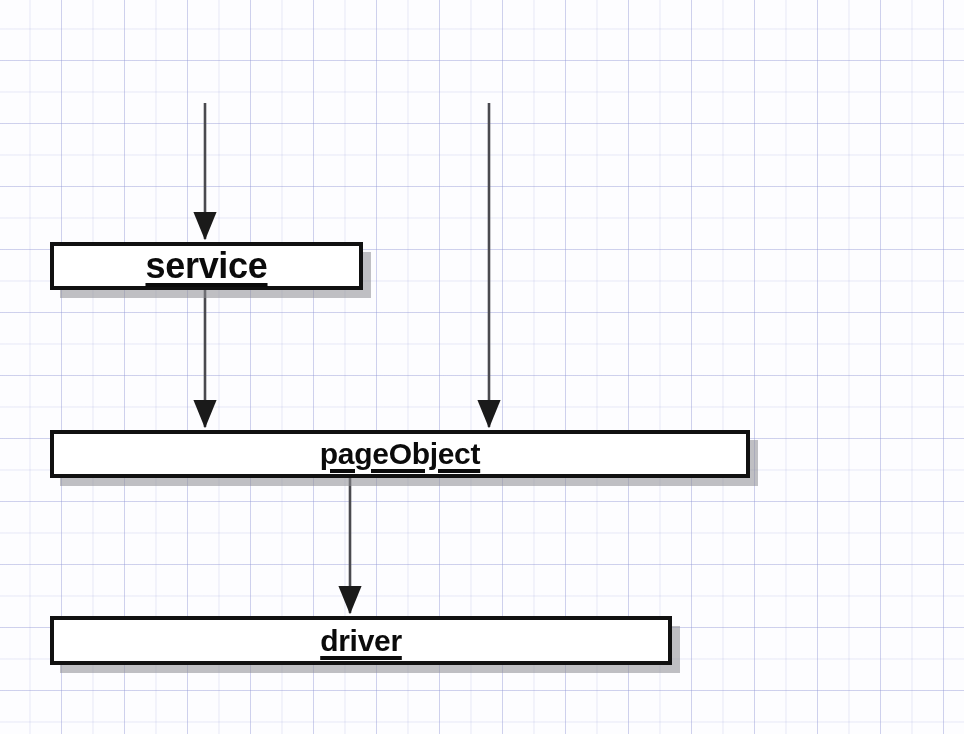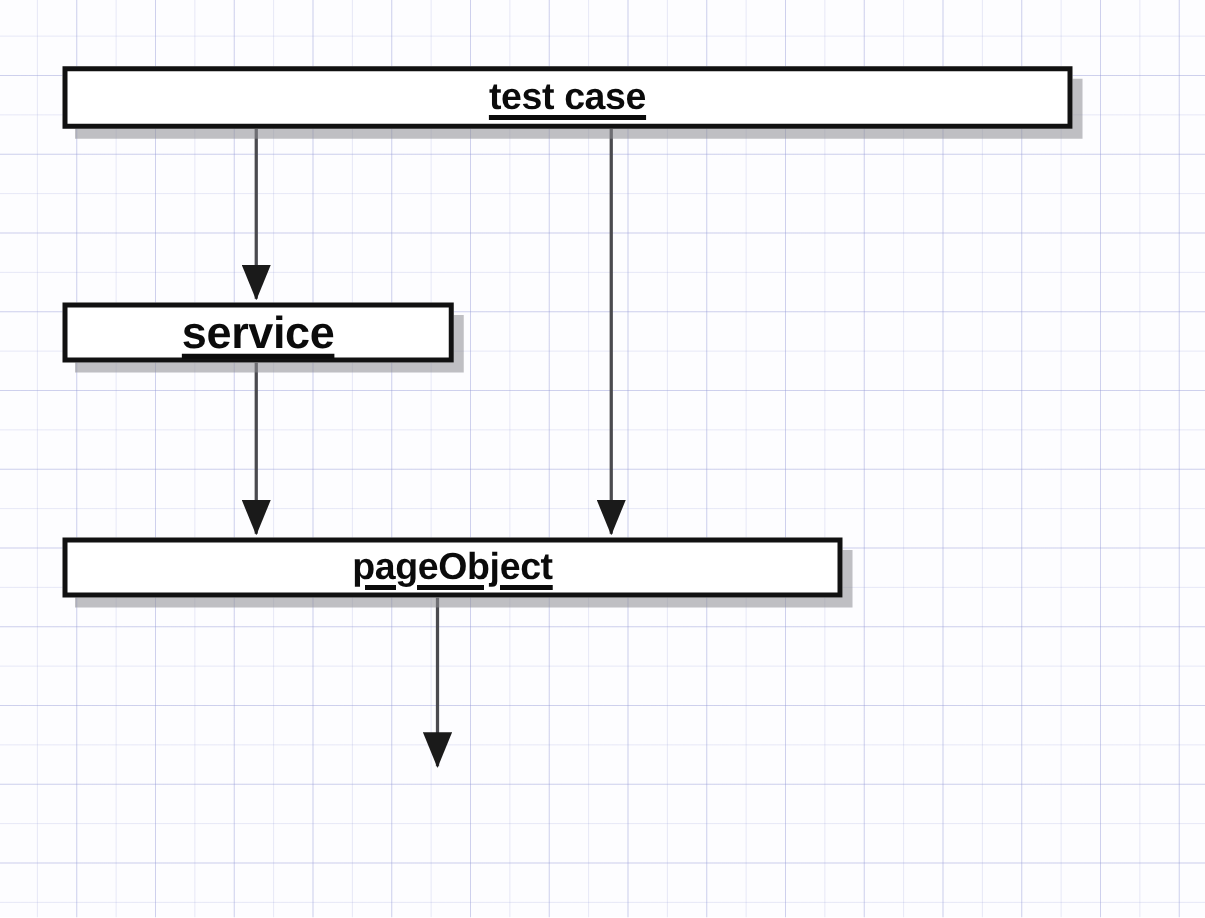--- a/index.html
+++ b/index.html
@@ -71,26 +71,26 @@
 
     <line x1="205" y1="103" x2="205" y2="239" stroke="#4a4a4f" stroke-width="2.6" marker-end="url(#arrowhead)"></line>
 
     <line x1="489" y1="103" x2="489" y2="427" stroke="#4a4a4f" stroke-width="2.6" marker-end="url(#arrowhead)"></line>
 
     <line x1="205" y1="290" x2="205" y2="427" stroke="#4a4a4f" stroke-width="2.6" marker-end="url(#arrowhead)"></line>
 
     <line x1="350" y1="478" x2="350" y2="613" stroke="#4a4a4f" stroke-width="2.6" marker-end="url(#arrowhead)"></line>
   </svg>
 
-  <div class="node" id="node-test-case" style="left: 50px; top: 53px; width: 808px; height: 50px;">
-    <span class="node-label" style="font-size: 30px;">test case</span>
-  </div>
 
   <div class="node" id="node-service" style="left: 50px; top: 242px; width: 313px; height: 48px;">
     <span class="node-label" style="font-size: 36px;">service</span>
   </div>
 
-  <div class="node" id="node-page-object" style="left: 50px; top: 430px; width: 624px; height: 48px;">
+  <div class="node" id="node-page-object" style="left: 50px; top: 430px; width: 700px; height: 48px;">
     <span class="node-label" style="font-size: 30px;">pageObject</span>
   </div>
 
+  <div class="node" id="node-driver" style="left: 50px; top: 616px; width: 622px; height: 49px;">
+    <span class="node-label" style="font-size: 30px;">driver</span>
+  </div>
 
 </div>
 
 </body></html>

